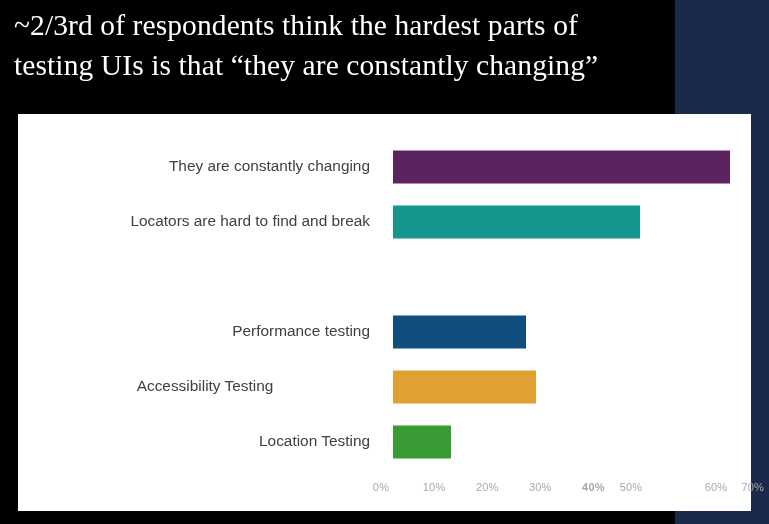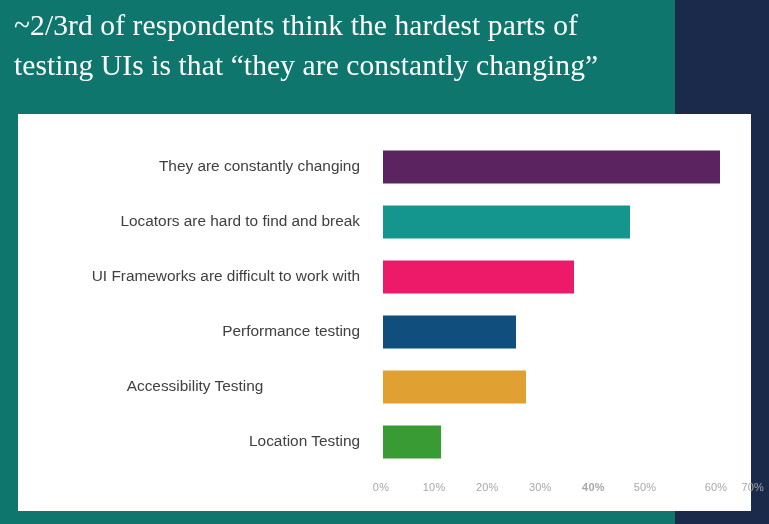--- a/index.html
+++ b/index.html
@@ -10,21 +10,21 @@
     width: 769px;
     height: 524px;
     background: #1b2a4a;
     font-family: "Liberation Sans", sans-serif;
     overflow: hidden;
   }
   .slide {
     position: relative;
     width: 675px;
     height: 524px;
-    background: #0f766e;
+    background: #000000;
     box-sizing: border-box;
   }
   .headline {
     position: absolute;
     left: 14px;
     top: 6px;
     width: 748px;
     color: #ffffff;
     font-family: "Liberation Serif", serif;
     font-size: 29.5px;
@@ -46,21 +46,21 @@
   }
   .chart {
     position: absolute;
     left: 0;
     top: 0;
     width: 733px;
     height: 397px;
   }
   .row {
     position: absolute;
-    left: 2px;
+    left: 12px;
     width: 733px;
     height: 55px;
     text-decoration: underline;
   }
   .cat-label {
     position: absolute;
     left: 10px;
     width: 330px;
     text-align: right;
     color: #404040;
@@ -108,40 +108,34 @@
   </div>
 
   <div class="card">
     <div class="chart" id="chart">
       <div class="axis" id="axis">
           <div class="tick" style="left: 18px;">0%</div>
           <div class="tick" style="left: 71.1px;">10%</div>
           <div class="tick" style="left: 124.2px;">20%</div>
           <div class="tick" style="left: 177.3px;">30%</div>
           <div class="tick" style="left: 230.4px; font-weight: bold;">40%</div>
-          <div class="tick" style="left: 282px;">50%</div>
+          <div class="tick" style="left: 268px;">50%</div>
           <div class="tick" style="left: 353px;">60%</div>
           <div class="tick" style="left: 389.7px;">70%</div>
         </div>
     <div class="row" style="top: 25px;">
           <div class="cat-label" style="top: 17.1016px;">They are constantly changing</div>
           <div class="bar-track">
             <div class="bar" title="63.5%" style="left: 18px; width: 337.185px; background: rgb(91, 35, 96);"></div>
           </div>
         </div>
         <div class="row" style="top: 80px;">
           <div class="cat-label" style="top: 17.1016px;">Locators are hard to find and break</div>
           <div class="bar-track">
             <div class="bar" title="46.5%" style="left: 18px; width: 246.915px; background: rgb(20, 150, 142);"></div>
-          </div>
-        </div>
-        <div class="row" style="top: 135px;">
-          <div class="cat-label" style="top: 17.1016px;">UI Frameworks are difficult to work with</div>
-          <div class="bar-track">
-            <div class="bar" title="36%" style="left: 18px; width: 191.16px; background: rgb(236, 26, 105);"></div>
           </div>
         </div>
         <div class="row" style="top: 190px;">
           <div class="cat-label" style="top: 17.1016px;">Performance testing</div>
           <div class="bar-track">
             <div class="bar" title="25%" style="left: 18px; width: 132.75px; background: rgb(15, 78, 125);"></div>
           </div>
         </div>
         <div class="row" style="top: 245px;">
           <div class="cat-label" style="top: 17.1016px; text-align: center;">Accessibility Testing</div>

